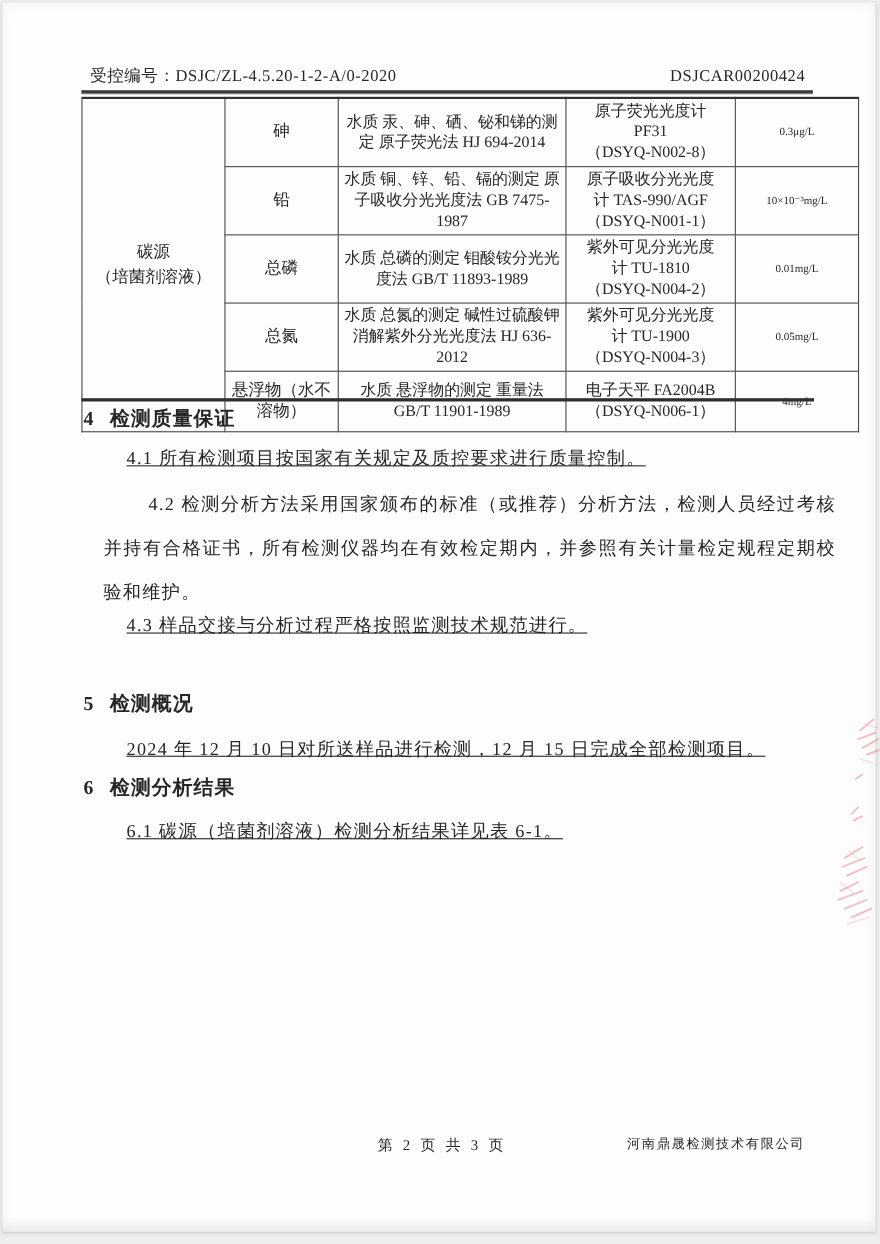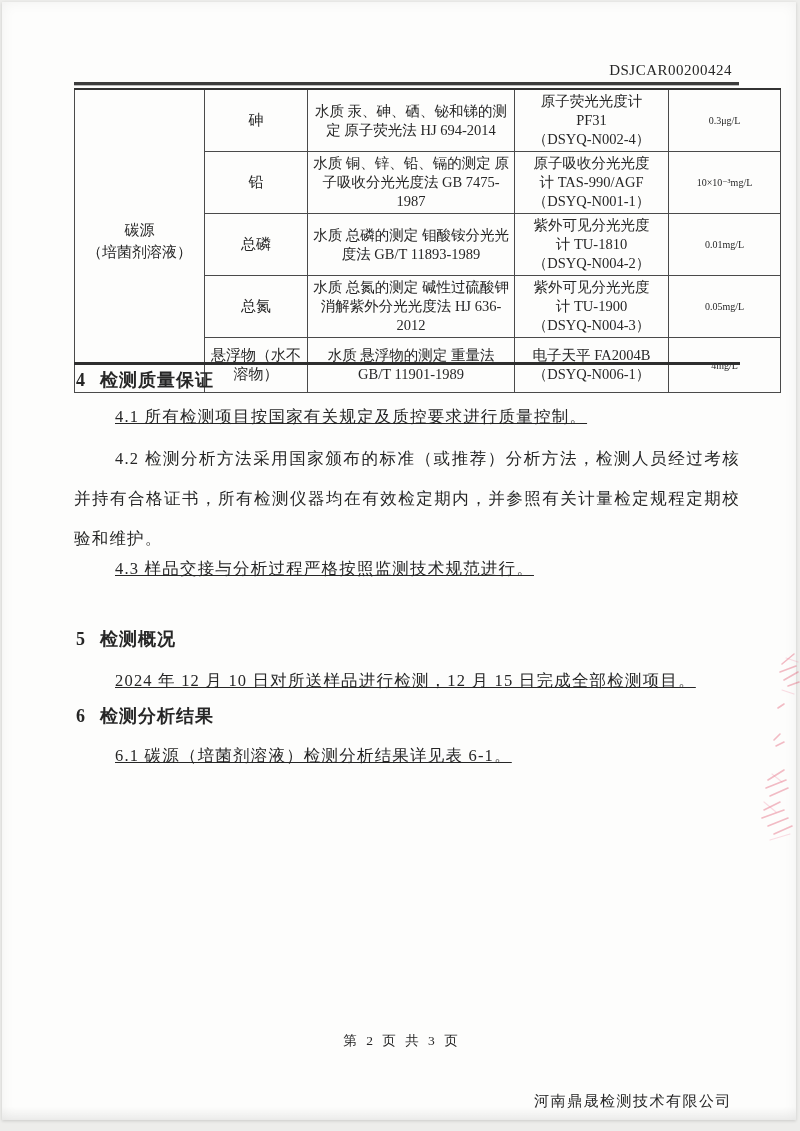--- a/index.html
+++ b/index.html
@@ -47,45 +47,48 @@
   
   .sec-h{position:absolute;left:74px;font-size:18px;font-weight:bold;
     font-family:Liberation Serif, serif;letter-spacing:1px;}
   .sec-h .sec-no{margin-right:14px;}
   .para{position:absolute;left:72px;width:666px;font-size:16.5px;letter-spacing:1.2px;
     line-height:40px;text-align:justify;text-indent:41px;}
   .para-single{line-height:21px;text-decoration:underline;}
   
   .footer-page{position:absolute;left:0;width:800px;top:1030px;text-align:center;
     font-size:13.5px;letter-spacing:3px;}
-  .footer-company{position:absolute;right:64px;top:1090px;font-size:15px;letter-spacing:1.5px;margin-left:10px;}
+  .footer-company{position:absolute;right:64px;top:1030px;font-size:12px;letter-spacing:1.5px;margin-left:10px;}
   
   .seal-marks{position:absolute;left:752px;top:640px;width:48px;height:215px;filter:blur(0.6px);}
 </style>
 </head>
 <body>
 
 <div class="paper">
 
+  <div class="hdr-left">
+    <span>受控编号：</span><span>DSJC/ZL-4.5.20-1-2-A/0-2020</span>
+  </div>
   <div class="hdr-right">DSJCAR00200424</div>
   <div class="hdr-rule"></div>
 
   <table class="analysis">
     <tbody>
         <tr>
           <td class="group-cell" rowspan="5">
             <div>碳源</div>
             <div>（培菌剂溶液）</div>
           </td>
           <td class="item-cell">砷</td>
           <td class="method-cell">水质 汞、砷、硒、铋和锑的测定 原子荧光法 HJ 694-2014</td>
           <td class="instr-cell">
             <div class="instr-line">原子荧光光度计</div>
             <div class="instr-line">PF31</div>
-            <div class="instr-line">（DSYQ-N002-4）</div>
+            <div class="instr-line">（DSYQ-N002-8）</div>
           </td>
           <td class="limit-cell">0.3μg/L</td>
         </tr>
         <tr>
           <td class="item-cell">铅</td>
           <td class="method-cell">水质 铜、锌、铅、镉的测定 原子吸收分光光度法 GB 7475-1987</td>
           <td class="instr-cell">
             <div class="instr-line">原子吸收分光光度</div>
             <div class="instr-line">计 TAS-990/AGF</div>
             <div class="instr-line">（DSYQ-N001-1）</div>
@@ -122,21 +125,21 @@
           <td class="limit-cell">4mg/L</td>
         </tr>
       </tbody>
   </table>
   <div class="tbl-bottom-rule"></div>
 
   <div class="sec-h" style="top:366px;">
     <span class="sec-no">4</span><span>检测质量保证</span>
   </div>
   <div class="para para-single" style="top:404px;">4.1 所有检测项目按国家有关规定及质控要求进行质量控制。</div>
-  <div class="para" style="top:437px;">4.2 检测分析方法采用国家颁布的标准（或推荐）分析方法，检测人员经过考核并持有合格证书，所有检测仪器均在有效检定期内，并参照有关计量检定规程定期校验和维护。</div>
+  <div class="para" style="top:437px;margin-left:20px;">4.2 检测分析方法采用国家颁布的标准（或推荐）分析方法，检测人员经过考核并持有合格证书，所有检测仪器均在有效检定期内，并参照有关计量检定规程定期校验和维护。</div>
   <div class="para para-single" style="top:556px;">4.3 样品交接与分析过程严格按照监测技术规范进行。</div>
 
   <div class="sec-h" style="top:625px;">
     <span class="sec-no">5</span><span>检测概况</span>
   </div>
   <div class="para para-single" style="top:668px;">2024 年 12 月 10 日对所送样品进行检测，12 月 15 日完成全部检测项目。</div>
 
   <div class="sec-h" style="top:702px;">
     <span class="sec-no">6</span><span>检测分析结果</span>
   </div>

